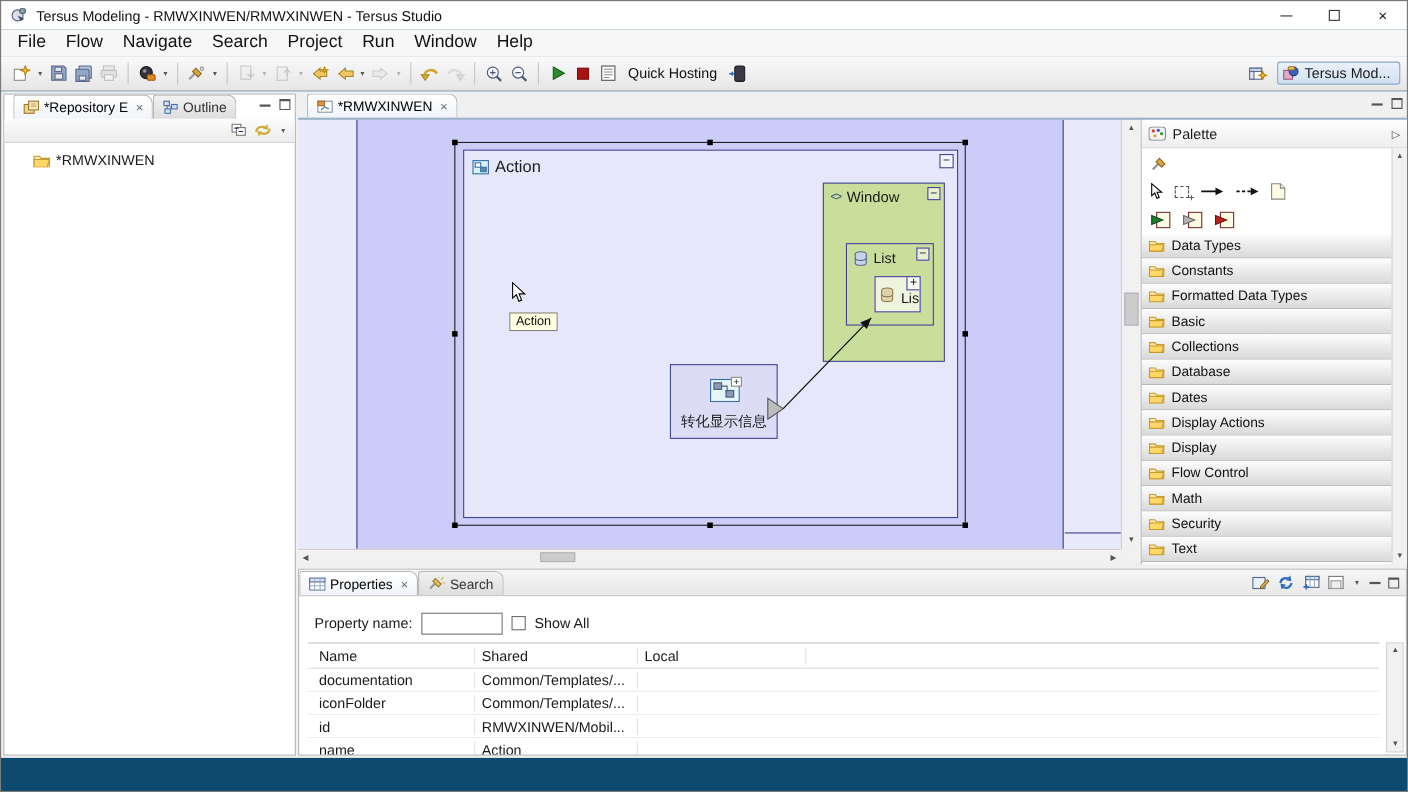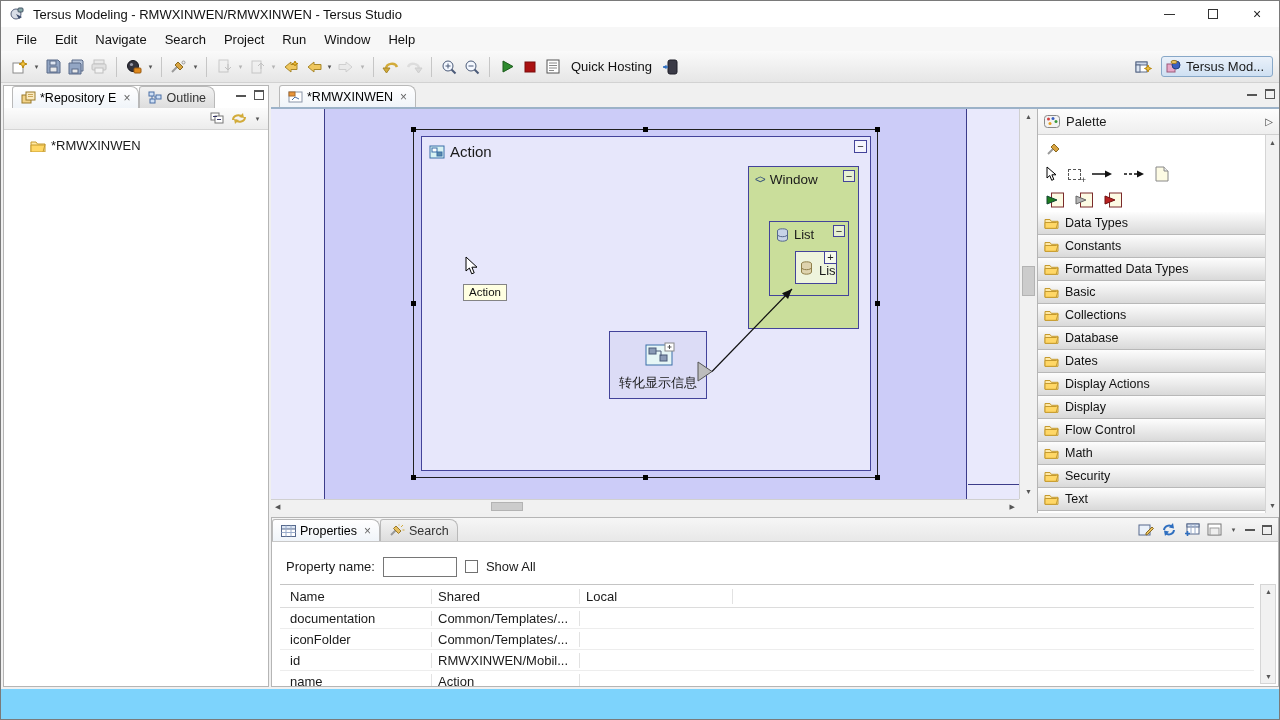--- a/index.html
+++ b/index.html
@@ -1,30 +1,30 @@
 <!DOCTYPE html>
 <html><head>
 <meta charset="utf-8">
 <style>
   * { margin:0; padding:0; box-sizing:border-box; }
   html,body { width:1280px; height:720px; overflow:hidden; }
   body { font-family:"Liberation Sans", sans-serif; font-size:13px; color:#1a1a1a; background:#f0f0f0; }
-  .app { position:relative; width:1280px; height:720px; background:#7dd3fc; border:1px solid #7a7a7a; overflow:hidden; }
+  .app { position:relative; width:1280px; height:720px; background:#0c4a6e; border:1px solid #7a7a7a; overflow:hidden; }
 
   
   .titlebar { height:26px; background:#ffffff; display:flex; align-items:center; padding-left:8px; }
   .titlebar .title { margin-left:8px; font-size:13px; color:#111; }
   .wincontrols { margin-left:auto; display:flex; height:100%; }
   .winbtn { width:44px; display:flex; align-items:center; justify-content:center; color:#222; font-size:14px; }
   .glyph-min { width:11px; height:1px; background:#333; display:inline-block; }
   .glyph-max { width:10px; height:10px; border:1px solid #333; display:inline-block; }
 
   
   .menubar { height:24px; background:#f7f7f7; display:flex; align-items:center; padding-left:6px; }
-  .menu-item { padding:3px 9px; font-size:13px; color:#111; }
+  .menu-item { padding:3px 9px; font-size:16px; color:#111; }
 
   
   .toolbar { height:32px; background:linear-gradient(#fafafa,#e6e6e6); border-bottom:1px solid #d2d2d2; display:flex; align-items:center; padding:0 4px; position:relative; }
   .tgroup { display:flex; align-items:center; gap:1px; padding:0 4px; }
   .tsep { width:1px; height:20px; background:#c6c6c6; margin:0 2px; }
   .tbtn { min-width:22px; height:24px; display:flex; align-items:center; justify-content:center; border-radius:2px; }
   .caret { font-size:7px; color:#555; width:9px; text-align:center; }
   .disabled { opacity:.38; }
   .qh-label { font-size:13px; color:#111; padding:0 6px; }
   .persp-area { position:absolute; right:6px; top:3px; display:flex; align-items:center; gap:6px; }
@@ -121,21 +121,21 @@
           <span class="glyph-max"></span>
         </span>
       <span class="winbtn">
           <span>×</span>
         </span>
     </div>
   </div>
 
   <div class="menubar">
     <span class="menu-item">File</span>
-    <span class="menu-item">Edit</span>
+    <span class="menu-item">Flow</span>
     <span class="menu-item">Navigate</span>
     <span class="menu-item">Search</span>
     <span class="menu-item">Project</span>
     <span class="menu-item">Run</span>
     <span class="menu-item">Window</span>
     <span class="menu-item">Help</span>
   </div>
 
   <div class="toolbar">
     <div class="tgroup">

